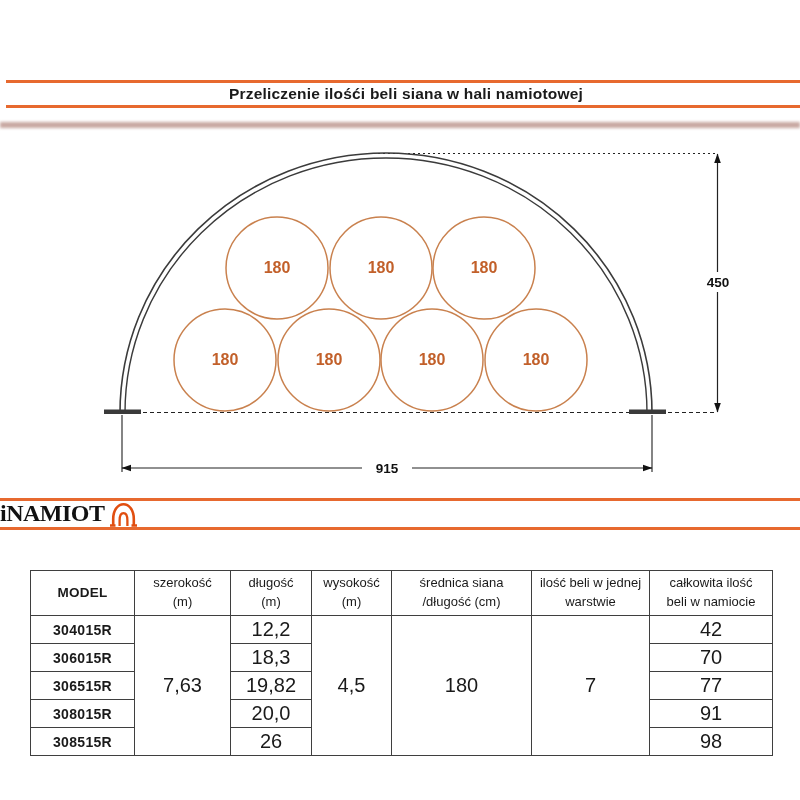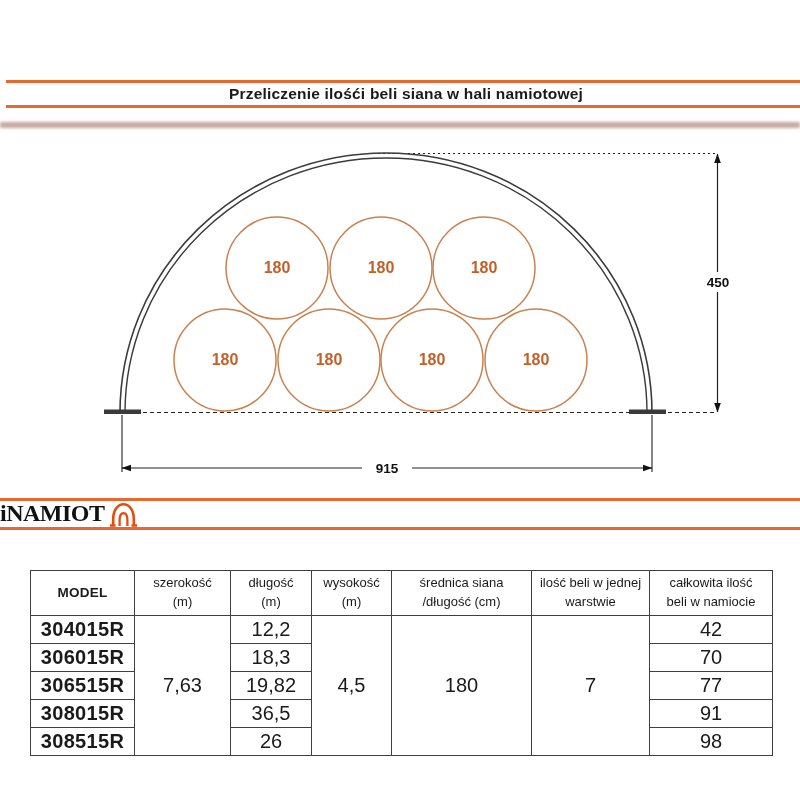--- a/index.html
+++ b/index.html
@@ -38,21 +38,21 @@
   }
   .spec-table th,.spec-table td{
     border:1.6px solid #3f3f3f;text-align:center;vertical-align:middle;
     padding:0;overflow:hidden;
   }
   .spec-table th{
     font-size:13px;font-weight:normal;white-space:pre-line;height:44px;line-height:1.45;
   }
   .spec-table th.model-h{font-weight:bold;font-size:13.5px;letter-spacing:.3px;}
   .spec-table td{font-size:20px;height:27px;}
-  .spec-table td.model{font-weight:bold;font-size:20px;letter-spacing:.3px;}
+  .spec-table td.model{font-weight:bold;font-size:14px;letter-spacing:.3px;}
 </style>
 </head>
 <body>
 
 <div class="title-bar">
   <span>Przeliczenie ilośći beli siana w hali namiotowej</span>
 </div>
 <div class="ghost-rule"></div>
 
 <svg class="diagram" viewBox="0 0 800 345" xmlns="http://www.w3.org/2000/svg">
@@ -157,21 +157,21 @@
       <td>18,3</td>
       <td>70</td>
     </tr>
     <tr>
       <td class="model">306515R</td>
       <td>19,82</td>
       <td>77</td>
     </tr>
     <tr>
       <td class="model">308015R</td>
-      <td>36,5</td>
+      <td>20,0</td>
       <td>91</td>
     </tr>
     <tr>
       <td class="model">308515R</td>
       <td>26</td>
       <td>98</td>
     </tr>
   </tbody>
 </table>
 

